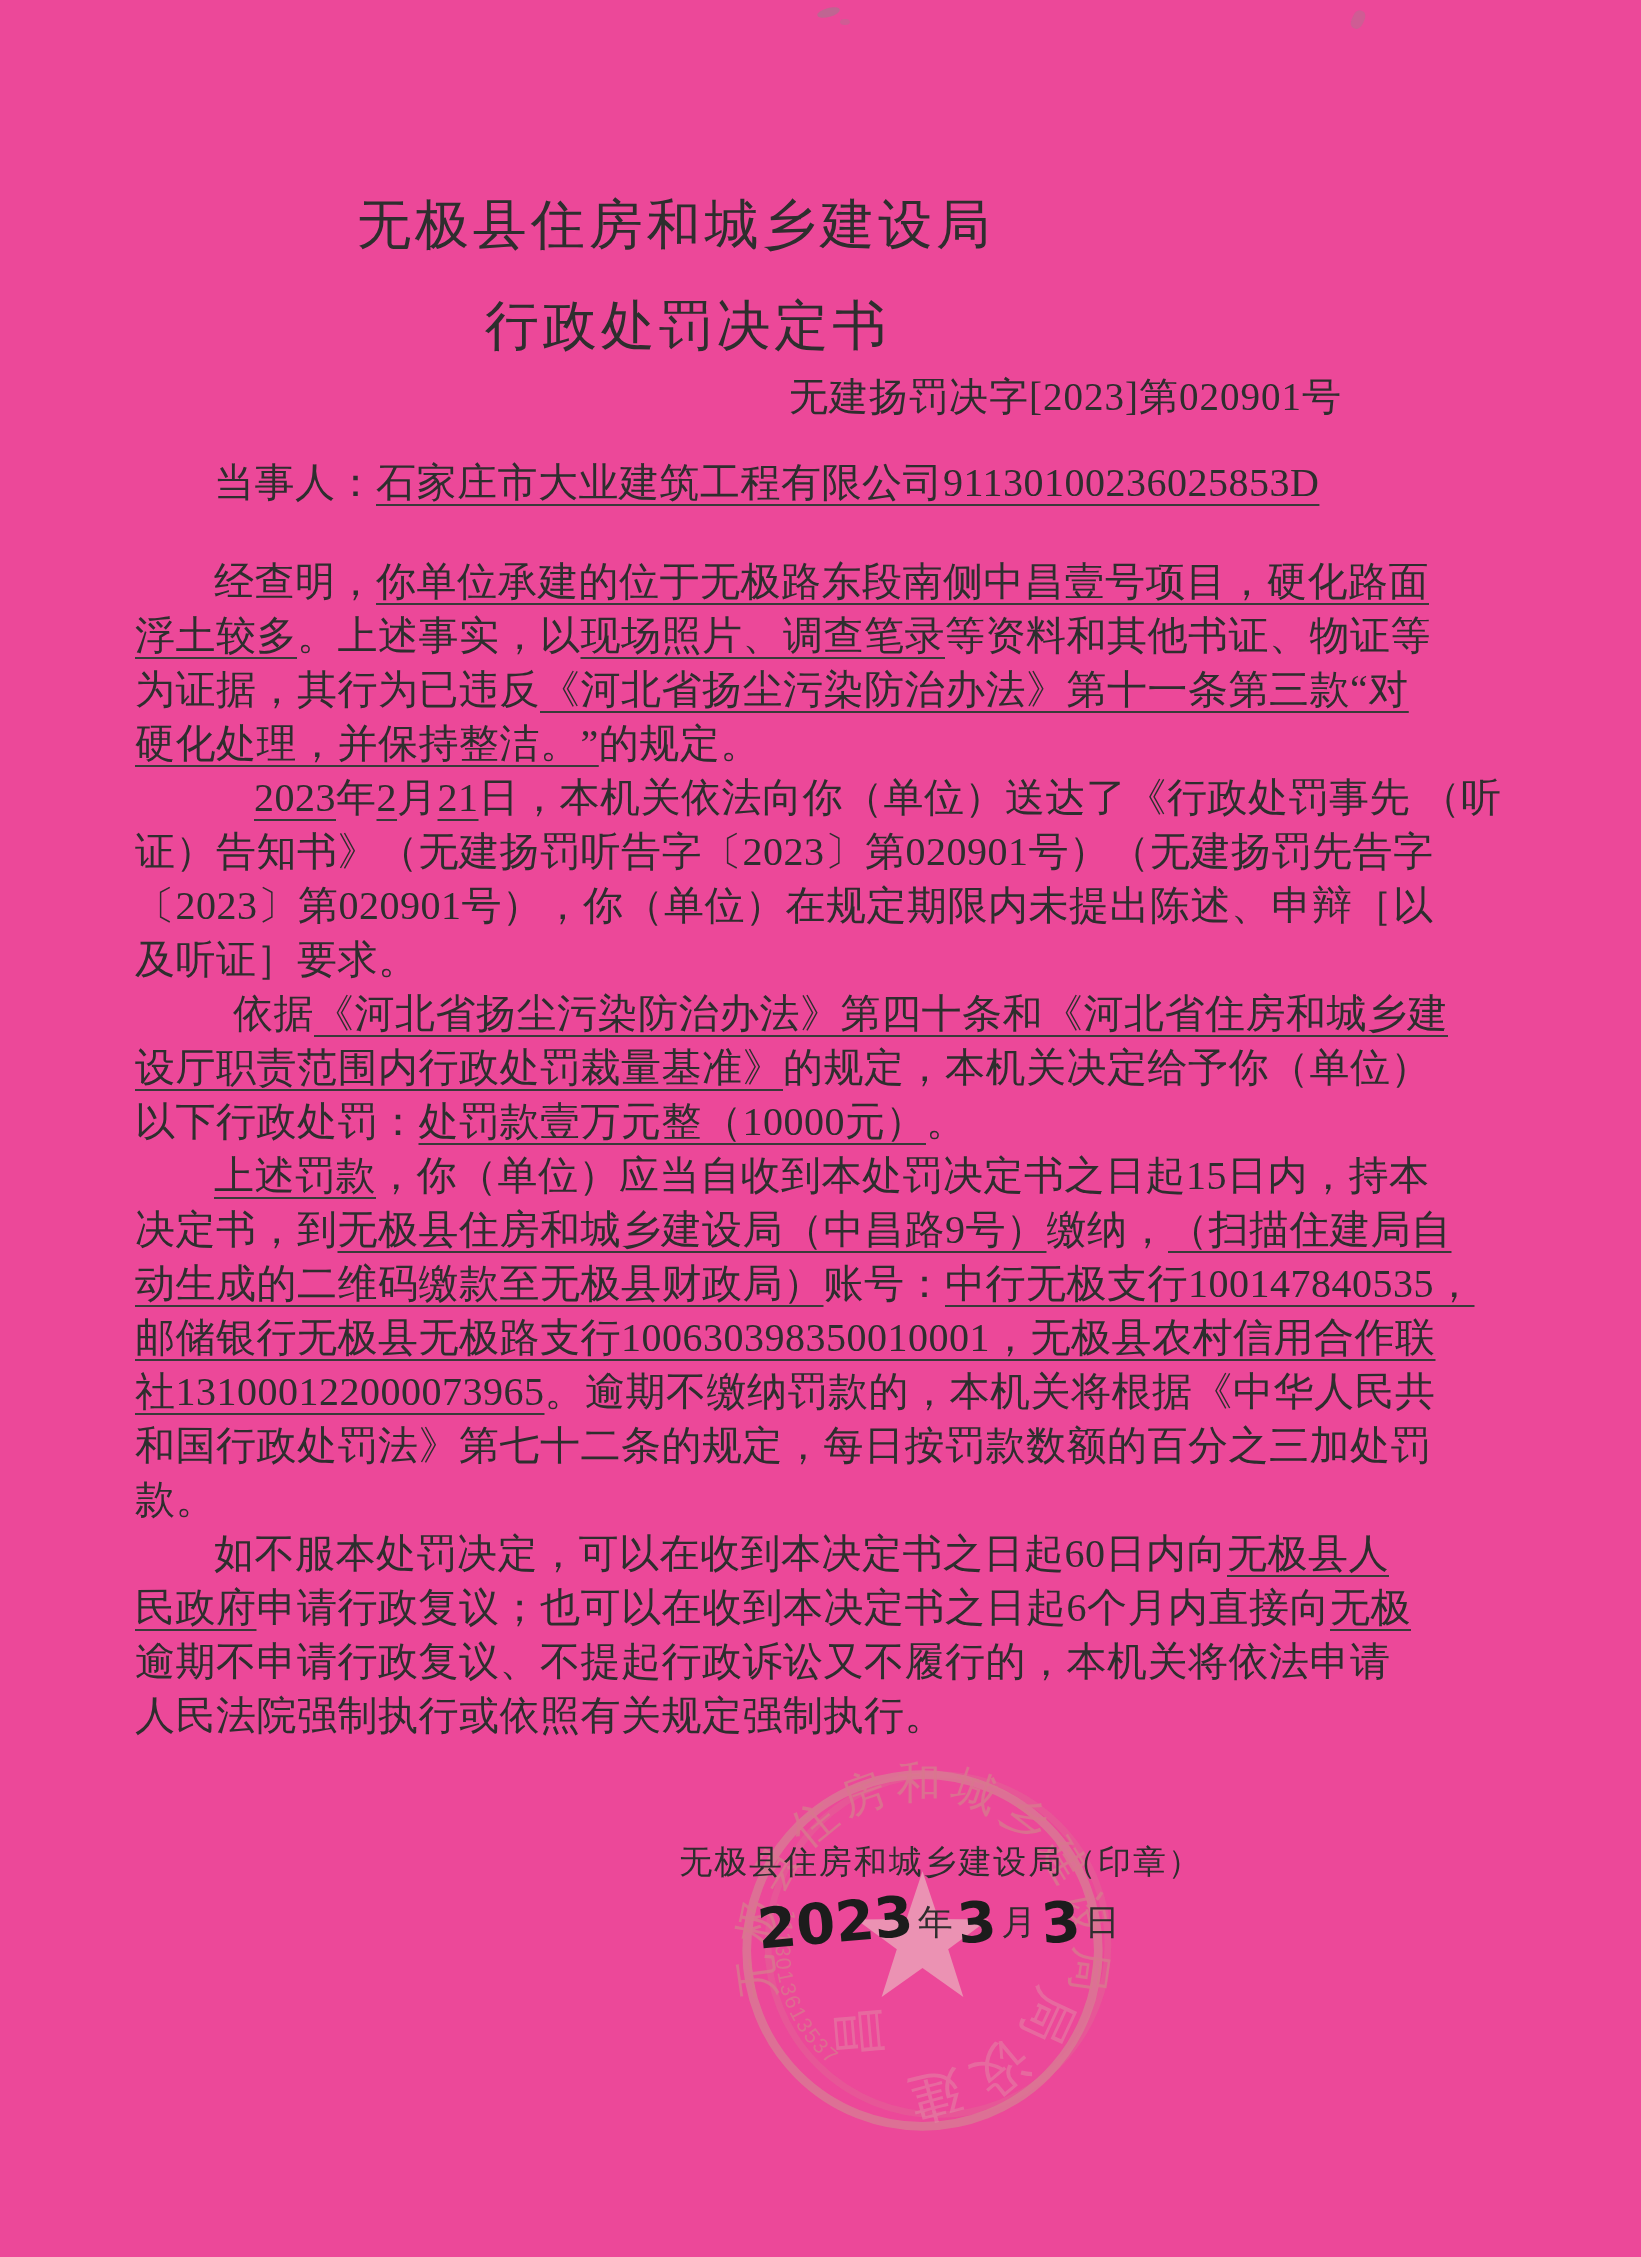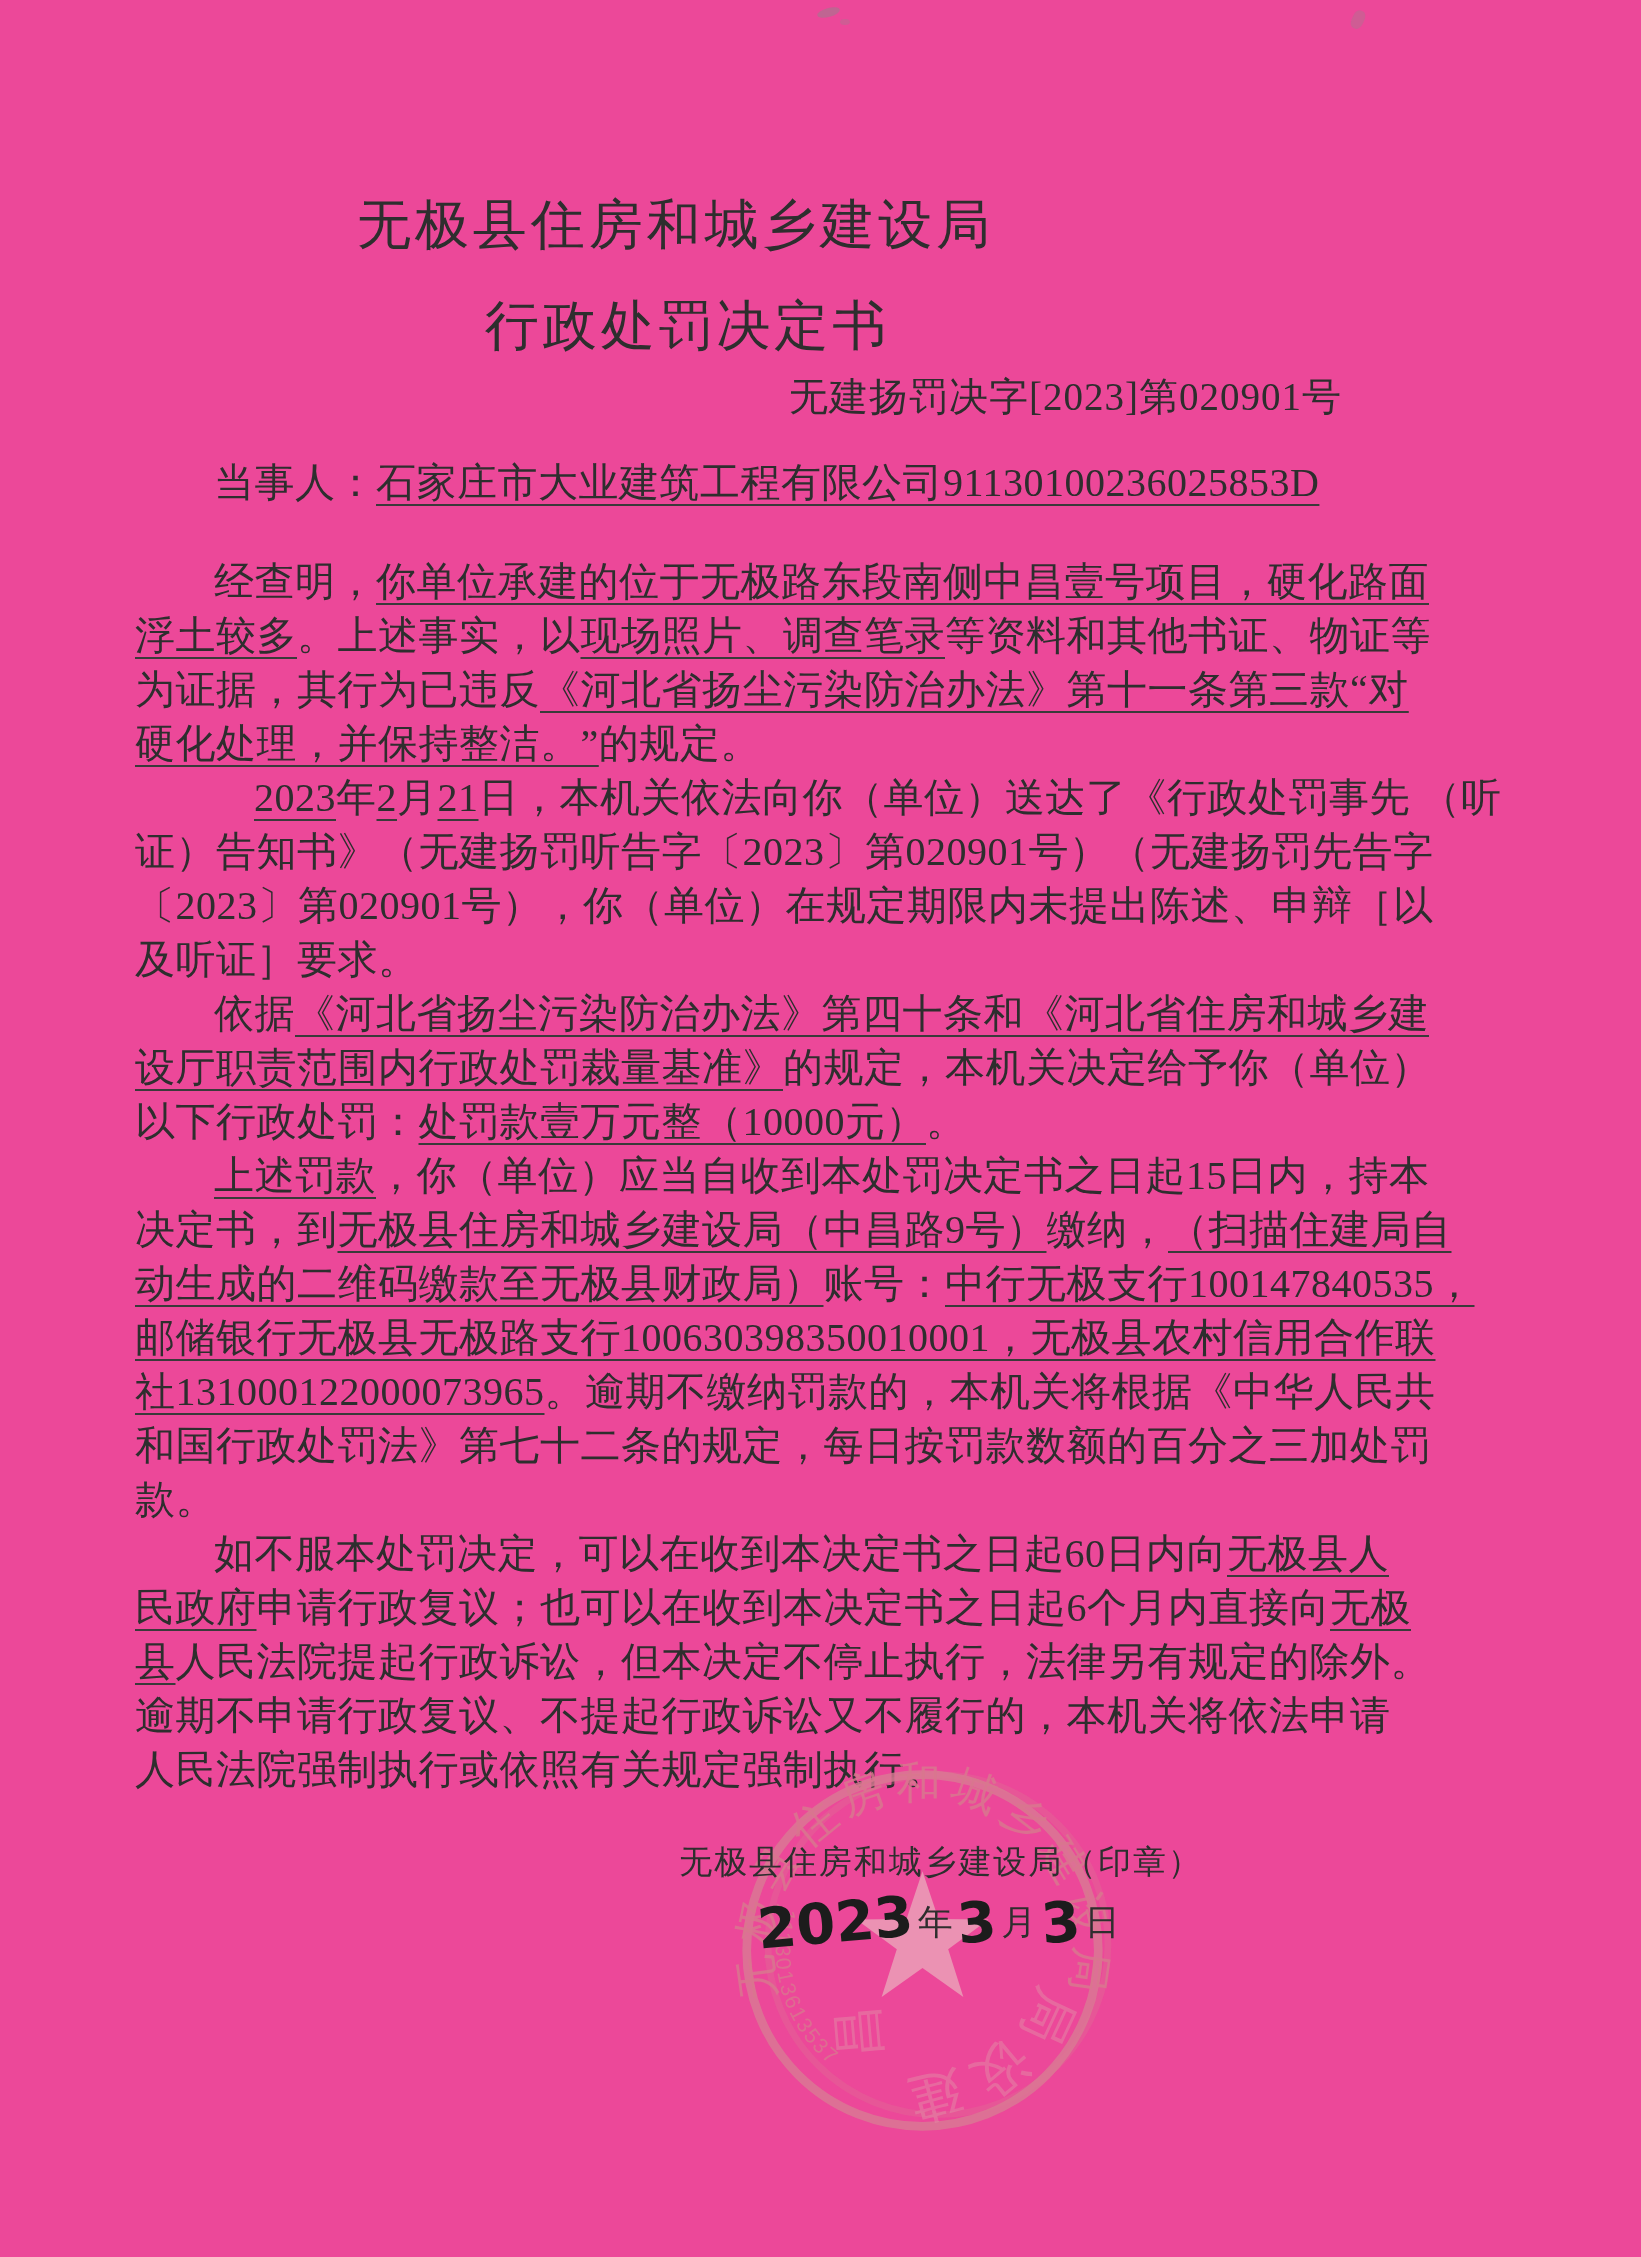--- a/index.html
+++ b/index.html
@@ -75,33 +75,32 @@
   <div class="doc-body">
       <div class="line" style="text-indent: 79px;"><span>当事人：</span><span class="u">石家庄市大业建筑工程有限公司91130100236025853D</span></div>
       <div class="line" style="text-indent: 79px; margin-top: 45px;"><span>经查明，</span><span class="u">你单位承建的位于无极路东段南侧中昌壹号项目，硬化路面</span></div>
       <div class="line"><span class="u">浮土较多</span><span>。上述事实，以</span><span class="u">现场照片、调查笔录</span><span>等资料和其他书证、物证等</span></div>
       <div class="line"><span>为证据，其行为已违反</span><span class="u">《河北省扬尘污染防治办法》第十一条第三款“对</span></div>
       <div class="line"><span class="u">硬化处理，并保持整洁。”</span><span>的规定。</span></div>
       <div class="line" style="text-indent: 119px;"><span class="u">2023</span><span>年</span><span class="u">2</span><span>月</span><span class="u">21</span><span>日，本机关依法向你（单位）送达了《行政处罚事先 （听</span></div>
       <div class="line"><span>证）告知书》（无建扬罚听告字〔2023〕第020901号）（无建扬罚先告字</span></div>
       <div class="line"><span>〔2023〕第020901号），你（单位）在规定期限内未提出陈述、申辩［以</span></div>
       <div class="line"><span>及听证］要求。</span></div>
-      <div class="line" style="text-indent: 79px;"><span>依据</span><span class="u">《河北省扬尘污染防治办法》第四十条和《河北省住房和城乡建</span></div>
+      <div class="line" style="text-indent: 79px; text-align: right;"><span>依据</span><span class="u">《河北省扬尘污染防治办法》第四十条和《河北省住房和城乡建</span></div>
       <div class="line"><span class="u">设厅职责范围内行政处罚裁量基准》</span><span>的规定，本机关决定给予你（单位）</span></div>
       <div class="line"><span>以下行政处罚：</span><span class="u">处罚款壹万元整（10000元）</span><span>。</span></div>
       <div class="line" style="text-indent: 79px;"><span class="u">上述罚款</span><span>，你（单位）应当自收到本处罚决定书之日起15日内，持本</span></div>
       <div class="line"><span>决定书，到</span><span class="u">无极县住房和城乡建设局（中昌路9号）</span><span>缴纳，</span><span class="u">（扫描住建局自</span></div>
       <div class="line"><span class="u">动生成的二维码缴款至无极县财政局）</span><span>账号：</span><span class="u">中行无极支行100147840535，</span></div>
       <div class="line"><span class="u">邮储银行无极县无极路支行100630398350010001，无极县农村信用合作联</span></div>
       <div class="line"><span class="u">社131000122000073965</span><span>。逾期不缴纳罚款的，本机关将根据《中华人民共</span></div>
       <div class="line"><span>和国行政处罚法》第七十二条的规定，每日按罚款数额的百分之三加处罚</span></div>
       <div class="line"><span>款。</span></div>
       <div class="line" style="text-indent: 79px;"><span>如不服本处罚决定，可以在收到本决定书之日起60日内向</span><span class="u">无极县人</span></div>
       <div class="line"><span class="u">民政府</span><span>申请行政复议；也可以在收到本决定书之日起6个月内直接向</span><span class="u">无极</span></div>
-      <div class="line"><span class="u">县</span><span>人民法院提起行政诉讼，但本决定不停止执行，法律另有规定的除外。</span></div>
       <div class="line"><span>逾期不申请行政复议、不提起行政诉讼又不履行的，本机关将依法申请</span></div>
       <div class="line"><span>人民法院强制执行或依照有关规定强制执行。</span></div>
     </div>
 
   <div class="issuer">无极县住房和城乡建设局（印章）</div>
 
   <div class="date-line"><span class="hand">2023</span><span class="print">年</span><span class="hand">3</span><span class="print">月</span><span class="hand">3</span><span class="print">日</span></div>
 
   <svg class="seal" width="425" height="425" viewBox="0 0 440 440">
     <circle class="seal-ring2" cx="236" cy="214" r="176"></circle>

